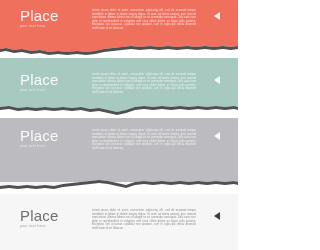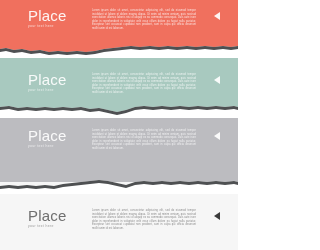--- a/index.html
+++ b/index.html
@@ -10,21 +10,21 @@
   }
   .stage{position:relative;width:238px;height:250px;background:#f4f4f4;}
 
   
   .banner{position:absolute;left:0;width:238px;overflow:hidden;}
   .banner .body{position:absolute;left:0;top:0;width:238px;height:100%;}
 
   
   .content{position:absolute;left:0;top:0;width:238px;height:56px;
            display:flex;align-items:flex-start;}
-  .title-wrap{width:92px;padding-left:28px;padding-top:8px;box-sizing:border-box;}
+  .title-wrap{width:92px;padding-left:20px;padding-top:8px;box-sizing:border-box;}
   .title{font-size:15px;line-height:15px;font-weight:400;letter-spacing:.2px;}
   .subtitle{font-size:3.4px;line-height:5px;letter-spacing:.35px;margin-top:1px;}
   .para{width:104px;padding-top:9px;font-size:2.6px;line-height:3.5px;
         text-align:justify;letter-spacing:.06px;}
   .arrow-wrap{flex:1;display:flex;justify-content:center;padding-top:12px;}
   .arrow{width:0;height:0;border-top:4px solid transparent;
          border-bottom:4px solid transparent;border-right:6px solid currentColor;}
 
   
   .light .title{color:rgba(255,255,255,.92);}

